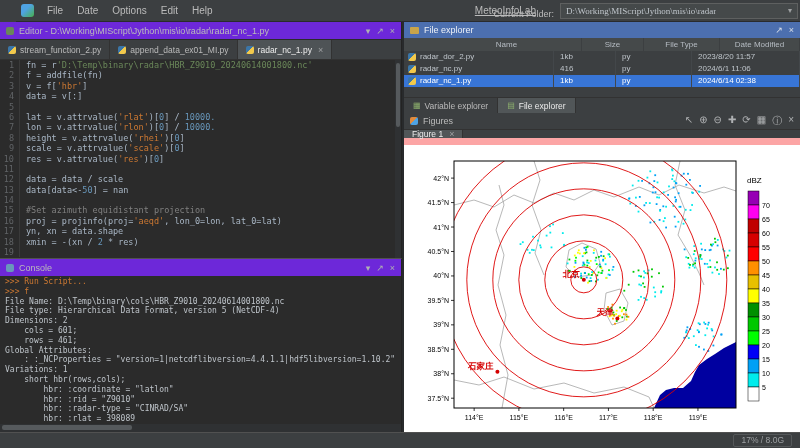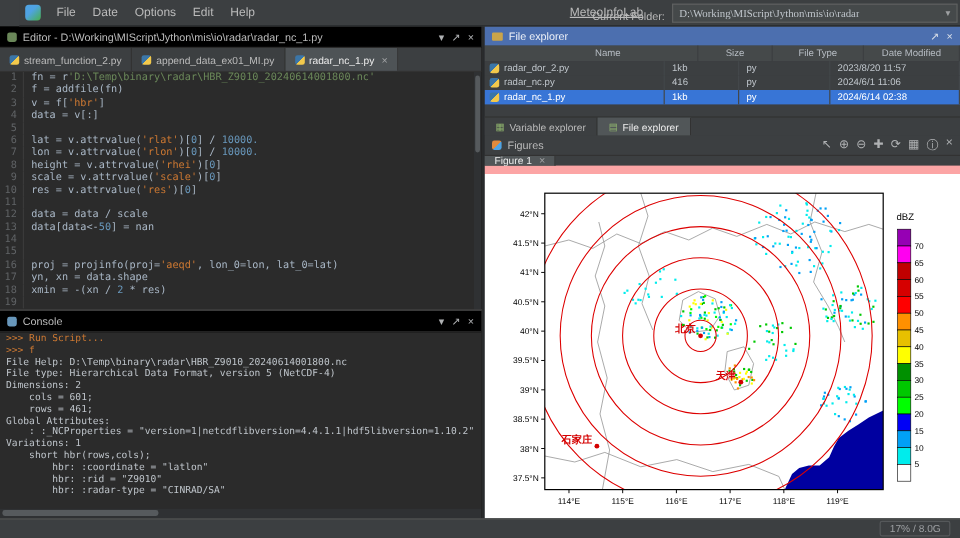--- a/index.html
+++ b/index.html
@@ -9,21 +9,21 @@
   
   .menubar{position:absolute;top:0;left:16px;width:800px;height:22px;background:#3C3F41;border-bottom:1px solid #292B2D;display:flex;align-items:center;font-size:10px;z-index:5;}
   .logo{width:13px;height:13px;margin:0 6px 0 5px;border-radius:3px;background:linear-gradient(135deg,#4FA3E3 40%,#47B04B);flex:none;}
   .menu-item{padding:0 7px;line-height:21px;cursor:default;}
   .menubar-title{position:absolute;left:280px;width:240px;text-align:right;color:#BBB;pointer-events:none;text-decoration:underline;}
   .mb-right{margin-left:auto;display:flex;align-items:flex-end;gap:6px;padding-right:18px;}
   .combo{width:238px;height:16px;background:#45494A;border:1px solid #5E6060;color:#BFC5CB;font-size:9px;display:flex;align-items:center;padding:0 5px;font-family:Liberation Serif, serif;}
   .combo-arrow{margin-left:auto;color:#9EA0A2;font-size:8px;}
 
   
-  .panel-header{height:18px;background:#000000;display:flex;align-items:center;gap:5px;padding:0 6px;font-size:9px;color:#BBB;border-bottom:1px solid #2B2B2B;}
+  .panel-header{height:18px;background:#6d28d9;display:flex;align-items:center;gap:5px;padding:0 6px;font-size:9px;color:#BBB;border-bottom:1px solid #2B2B2B;}
   .hicon-sq{width:8px;height:8px;border-radius:2px;flex:none;}
   .hicons{margin-left:auto;display:flex;gap:6px;color:#AFB1B3;font-size:9px;}
   .hicons span{cursor:default;}
 
   
   .editor-panel{position:absolute;left:0;top:22px;width:402px;height:236px;background:#2B2B2B;border-right:1px solid #232323;}
   .tabbar{height:20px;background:#3C3F41;display:flex;align-items:stretch;border-bottom:1px solid #323232;}
   .tab{display:flex;align-items:center;gap:4px;padding:0 8px;font-size:8.5px;color:#BBB;border-right:1px solid #323232;background:#3C3F41;justify-content:flex-end;}
   .tab.active{background:#4E5356;color:#ECECEC;}
   .tab-close{color:#9EA0A2;font-size:9px;margin-left:2px;}
@@ -128,21 +128,21 @@
       <div class="code-line"><span class="gutter">5</span></div>
       <div class="code-line"><span class="gutter">6</span><span class="tk-d">lat = v.attrvalue(</span><span class="tk-q">'rlat'</span><span class="tk-d">)[</span><span class="tk-n">0</span><span class="tk-d">] / </span><span class="tk-n">10000.</span></div>
       <div class="code-line"><span class="gutter">7</span><span class="tk-d">lon = v.attrvalue(</span><span class="tk-q">'rlon'</span><span class="tk-d">)[</span><span class="tk-n">0</span><span class="tk-d">] / </span><span class="tk-n">10000.</span></div>
       <div class="code-line"><span class="gutter">8</span><span class="tk-d">height = v.attrvalue(</span><span class="tk-q">'rhei'</span><span class="tk-d">)[</span><span class="tk-n">0</span><span class="tk-d">]</span></div>
       <div class="code-line"><span class="gutter">9</span><span class="tk-d">scale = v.attrvalue(</span><span class="tk-q">'scale'</span><span class="tk-d">)[</span><span class="tk-n">0</span><span class="tk-d">]</span></div>
       <div class="code-line"><span class="gutter">10</span><span class="tk-d">res = v.attrvalue(</span><span class="tk-q">'res'</span><span class="tk-d">)[</span><span class="tk-n">0</span><span class="tk-d">]</span></div>
       <div class="code-line"><span class="gutter">11</span></div>
       <div class="code-line"><span class="gutter">12</span><span class="tk-d">data = data / scale</span></div>
       <div class="code-line"><span class="gutter">13</span><span class="tk-d">data[data&lt;-</span><span class="tk-n">50</span><span class="tk-d">] = nan</span></div>
       <div class="code-line"><span class="gutter">14</span></div>
-      <div class="code-line"><span class="gutter">15</span></div>
+      <div class="code-line"><span class="gutter">15</span><span class="tk-c">#Set azimuth equidistant projection</span></div>
       <div class="code-line"><span class="gutter">16</span><span class="tk-d">proj = projinfo(proj=</span><span class="tk-q">'aeqd'</span><span class="tk-d">, lon_0=lon, lat_0=lat)</span></div>
       <div class="code-line"><span class="gutter">17</span><span class="tk-d">yn, xn = data.shape</span></div>
       <div class="code-line"><span class="gutter">18</span><span class="tk-d">xmin = -(xn / </span><span class="tk-n">2</span><span class="tk-d"> * res)</span></div>
       <div class="code-line"><span class="gutter">19</span></div>
     </div>
   <div class="vscroll">
       <div class="vthumb"></div>
     </div>
 </div>
 
@@ -152,32 +152,33 @@
     <span>Console</span>
     <span class="hicons">
         <span>▾</span>
         <span>↗</span>
         <span>×</span>
       </span>
   </div>
   <div class="console-out">
       <div class="console-line cl-p">&gt;&gt;&gt; Run Script...</div>
       <div class="console-line cl-p">&gt;&gt;&gt; f</div>
-      <div class="console-line cl-o">File Help: D:\Temp\binary\radar\HBR_Z9010_20240614001800.nc</div>
+      <div class="console-line cl-o">File Name: D:\Temp\binary\cols\HBR_Z9010_20240614001800.nc</div>
       <div class="console-line cl-o">File type: Hierarchical Data Format, version 5 (NetCDF-4)</div>
       <div class="console-line cl-o">Dimensions: 2</div>
       <div class="console-line cl-o">    cols = 601;</div>
       <div class="console-line cl-o">    rows = 461;</div>
       <div class="console-line cl-o">Global Attributes:</div>
       <div class="console-line cl-o">    : :_NCProperties = "version=1|netcdflibversion=4.4.1.1|hdf5libversion=1.10.2"</div>
       <div class="console-line cl-o">Variations: 1</div>
       <div class="console-line cl-o">    short hbr(rows,cols);</div>
       <div class="console-line cl-o">        hbr: :coordinate = "latlon"</div>
       <div class="console-line cl-o">        hbr: :rid = "Z9010"</div>
       <div class="console-line cl-o">        hbr: :radar-type = "CINRAD/SA"</div>
+      <div class="console-line cl-o">        hbr: :rlat = 398089</div>
     </div>
   <div class="hscroll">
       <div class="hthumb"></div>
     </div>
 </div>
 
 <div class="splitter"></div>
 
 <div class="fx-panel">
   <div class="fx-header">

